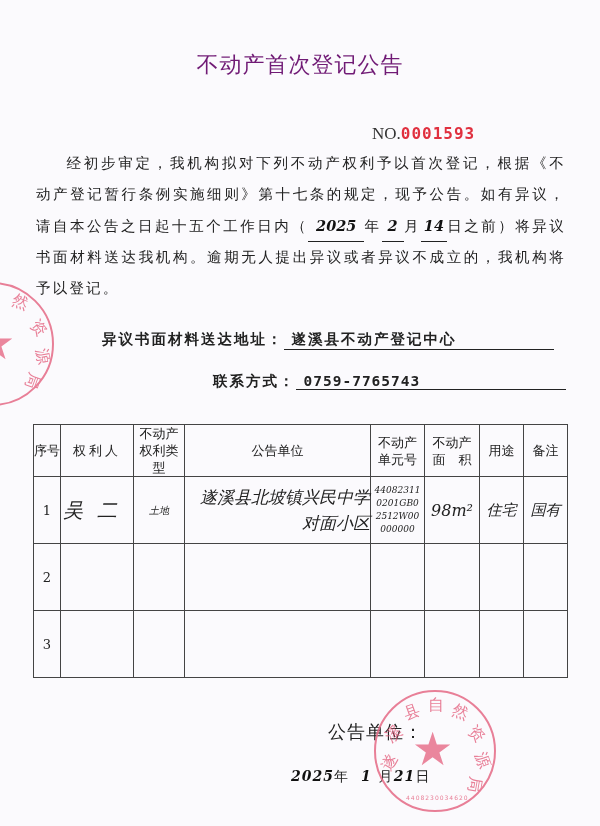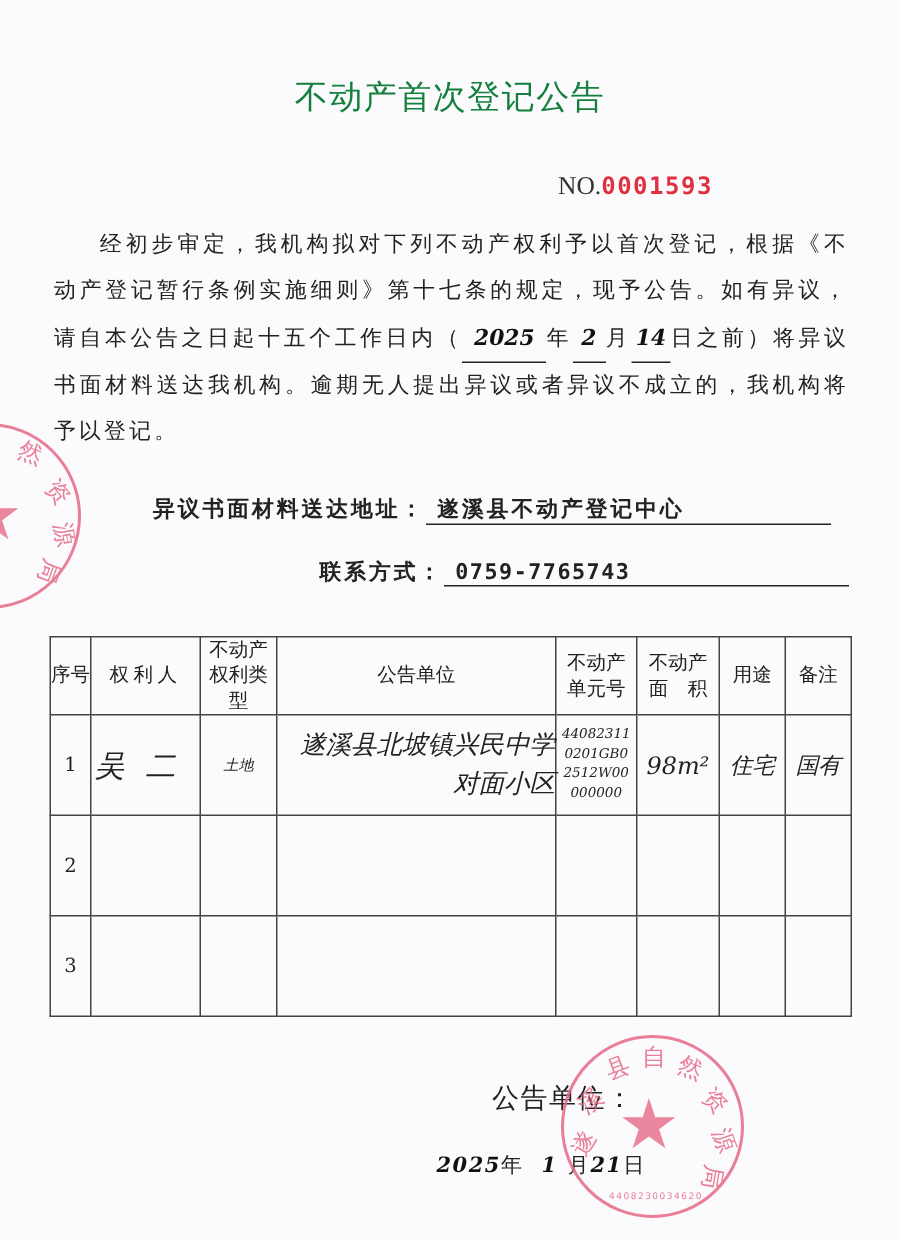--- a/index.html
+++ b/index.html
@@ -4,24 +4,24 @@
 <style>
   html, body { margin: 0; padding: 0; }
   body {
     width: 600px; height: 826px; position: relative; overflow: hidden;
     background: #fbfafd;
     font-family: "DejaVu Sans", "Liberation Sans", sans-serif;
     color: #222;
   }
   .title {
     position: absolute; left: 0; width: 600px; top: 50px;
-    text-align: center; font-size: 22px; letter-spacing: 1px; color: #15803d;
+    text-align: center; font-size: 22px; letter-spacing: 1px; color: #701a75;
   }
   .serial {
-    position: absolute; left: 372px; top: 114px; font-size: 16px;
+    position: absolute; left: 372px; top: 124px; font-size: 16px;
     font-family: "DejaVu Sans Mono", "Liberation Mono", monospace;
   }
   .serial .prefix { color: #333; font-family: "Liberation Serif", serif; font-size: 17px; }
   .serial .num { color: #e0303f; font-weight: bold; letter-spacing: 1px; }
   .para {
     position: absolute; left: 36px; width: 530px; top: 148px;
     font-size: 14.5px; line-height: 31px; letter-spacing: 2.2px; color: #222;
     font-family: "DejaVu Serif", "Liberation Serif", serif;
     text-align: justify;
   }

